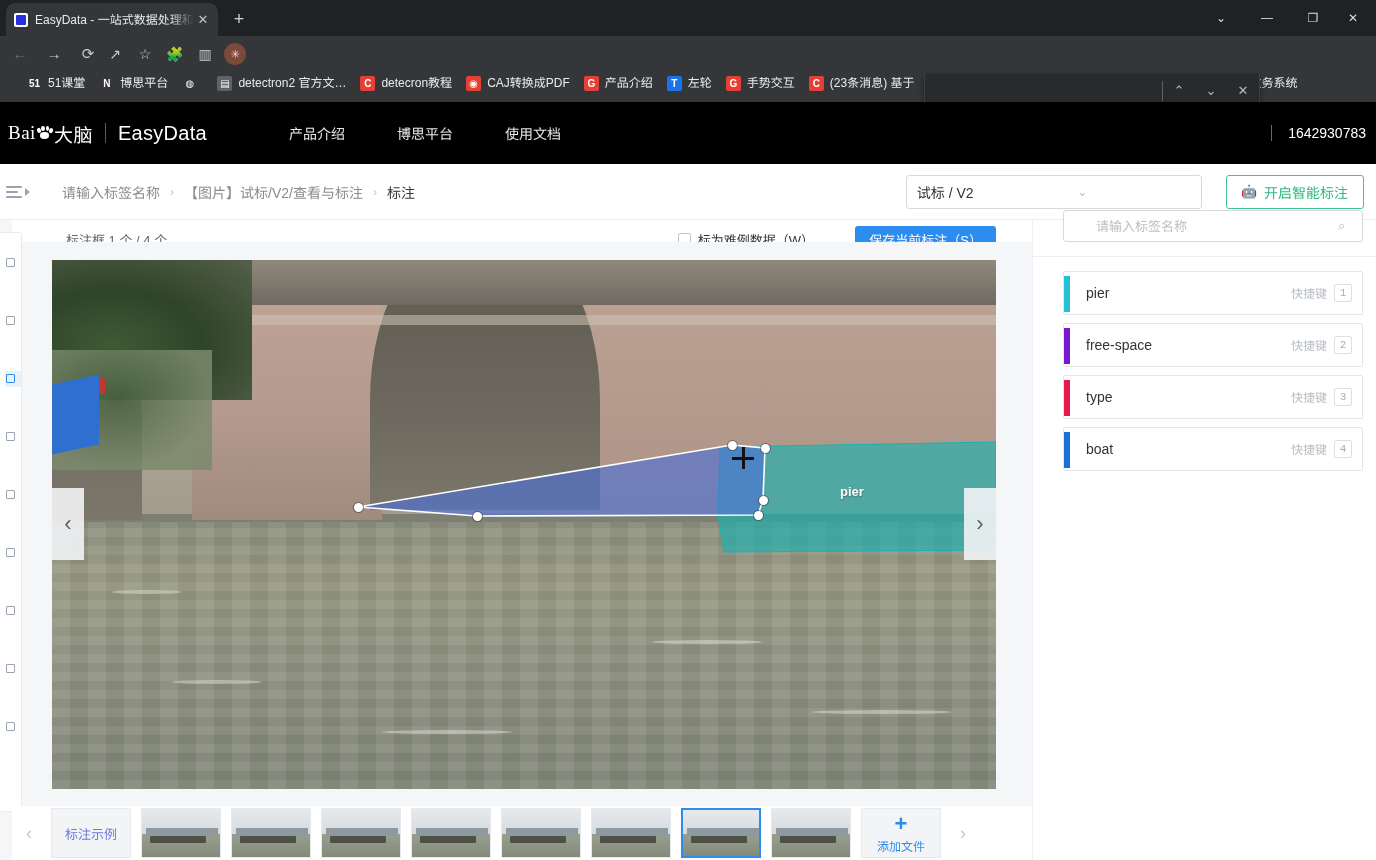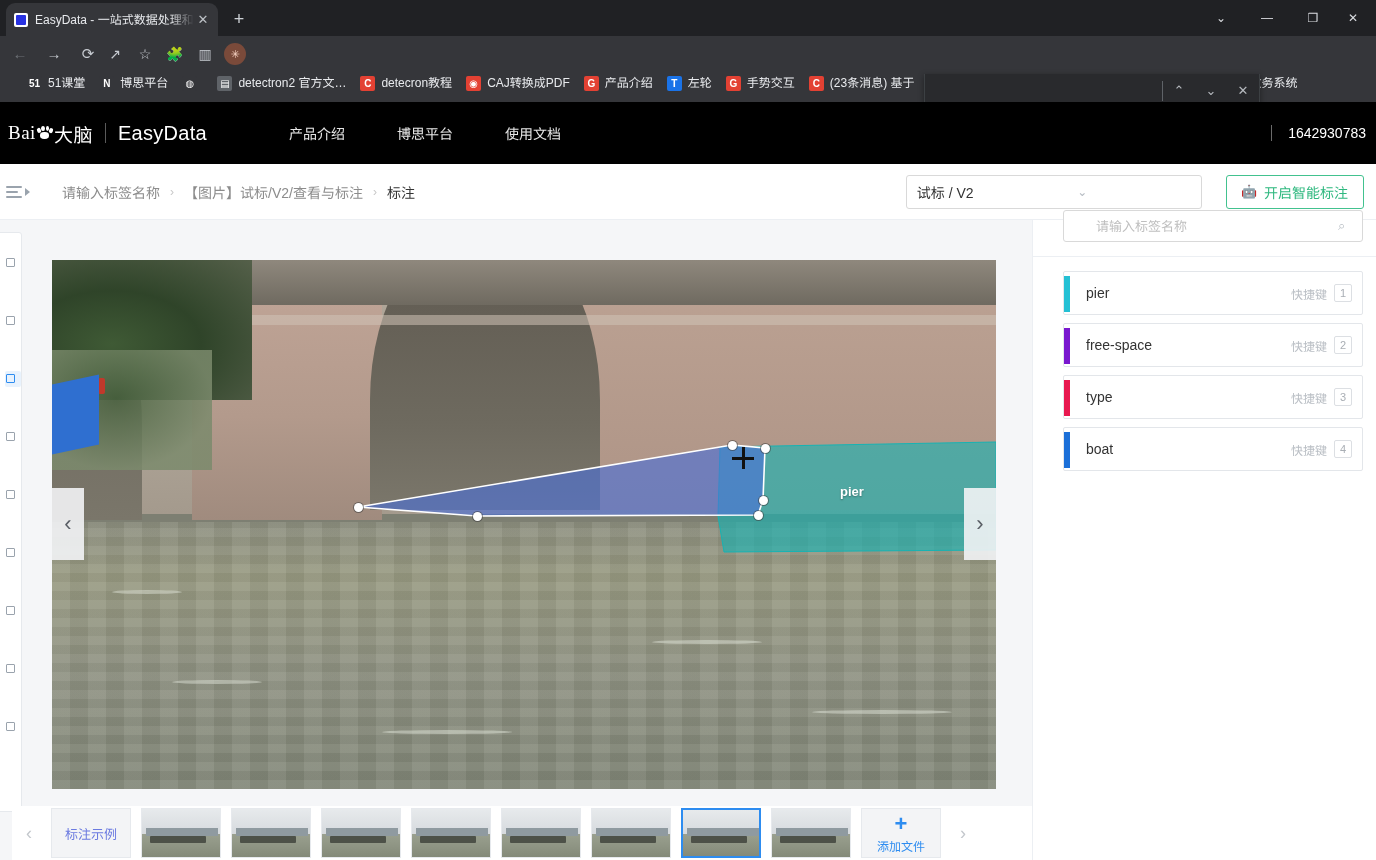--- a/index.html
+++ b/index.html
@@ -379,21 +379,21 @@
     display: flex; align-items: center; cursor: pointer;
   }
   .label-swatch {
     position: absolute; left: 0; top: 4px; width: 6px; height: 36px;
   }
   .label-name {
     margin-left: 22px; font-size: 14px; color: #333; white-space: nowrap;
   }
   .label-hot {
     margin-left: auto; display: flex; align-items: center; padding-right: 10px;
-    color: #b9bec4; font-size: 12px; white-space: nowrap;
+    color: #b9bec4; font-size: 12px; white-space: nowrap; font-family: Liberation Mono, monospace;
   }
   .hot-key {
     margin-left: 7px; min-width: 18px; height: 18px; border: 1px solid #dcdfe3;
     border-radius: 2px; color: #a9aeb4; font-size: 11px; line-height: 16px;
     text-align: center; padding: 0 3px;
   }
 
   
   .thumbstrip {
     position: absolute; left: 12px; top: 586px; width: 1020px; height: 54px;
@@ -568,20 +568,28 @@
       </div>
       <div class="smart-btn">
         <span class="robot">🤖</span>
         <span>开启智能标注</span>
       </div>
     </div>
   </div>
 
   <div class="work">
 
+    <div class="annot-toolbar">
+      <span class="annot-count">标注框 1 个 / 4 个</span>
+      <span class="annot-check">
+        <span class="box"></span>
+        <span>标为难例数据（W）</span>
+      </span>
+      <span class="annot-save">保存当前标注（S）</span>
+    </div>
 
     <div class="toolrail" id="toolrail">
         <div class="tool" style="top: 22px;">
           <i></i>
         </div>
         <div class="tool" style="top: 80px;">
           <i></i>
         </div>
         <div class="tool active" style="top: 138px;">
           <i></i>

